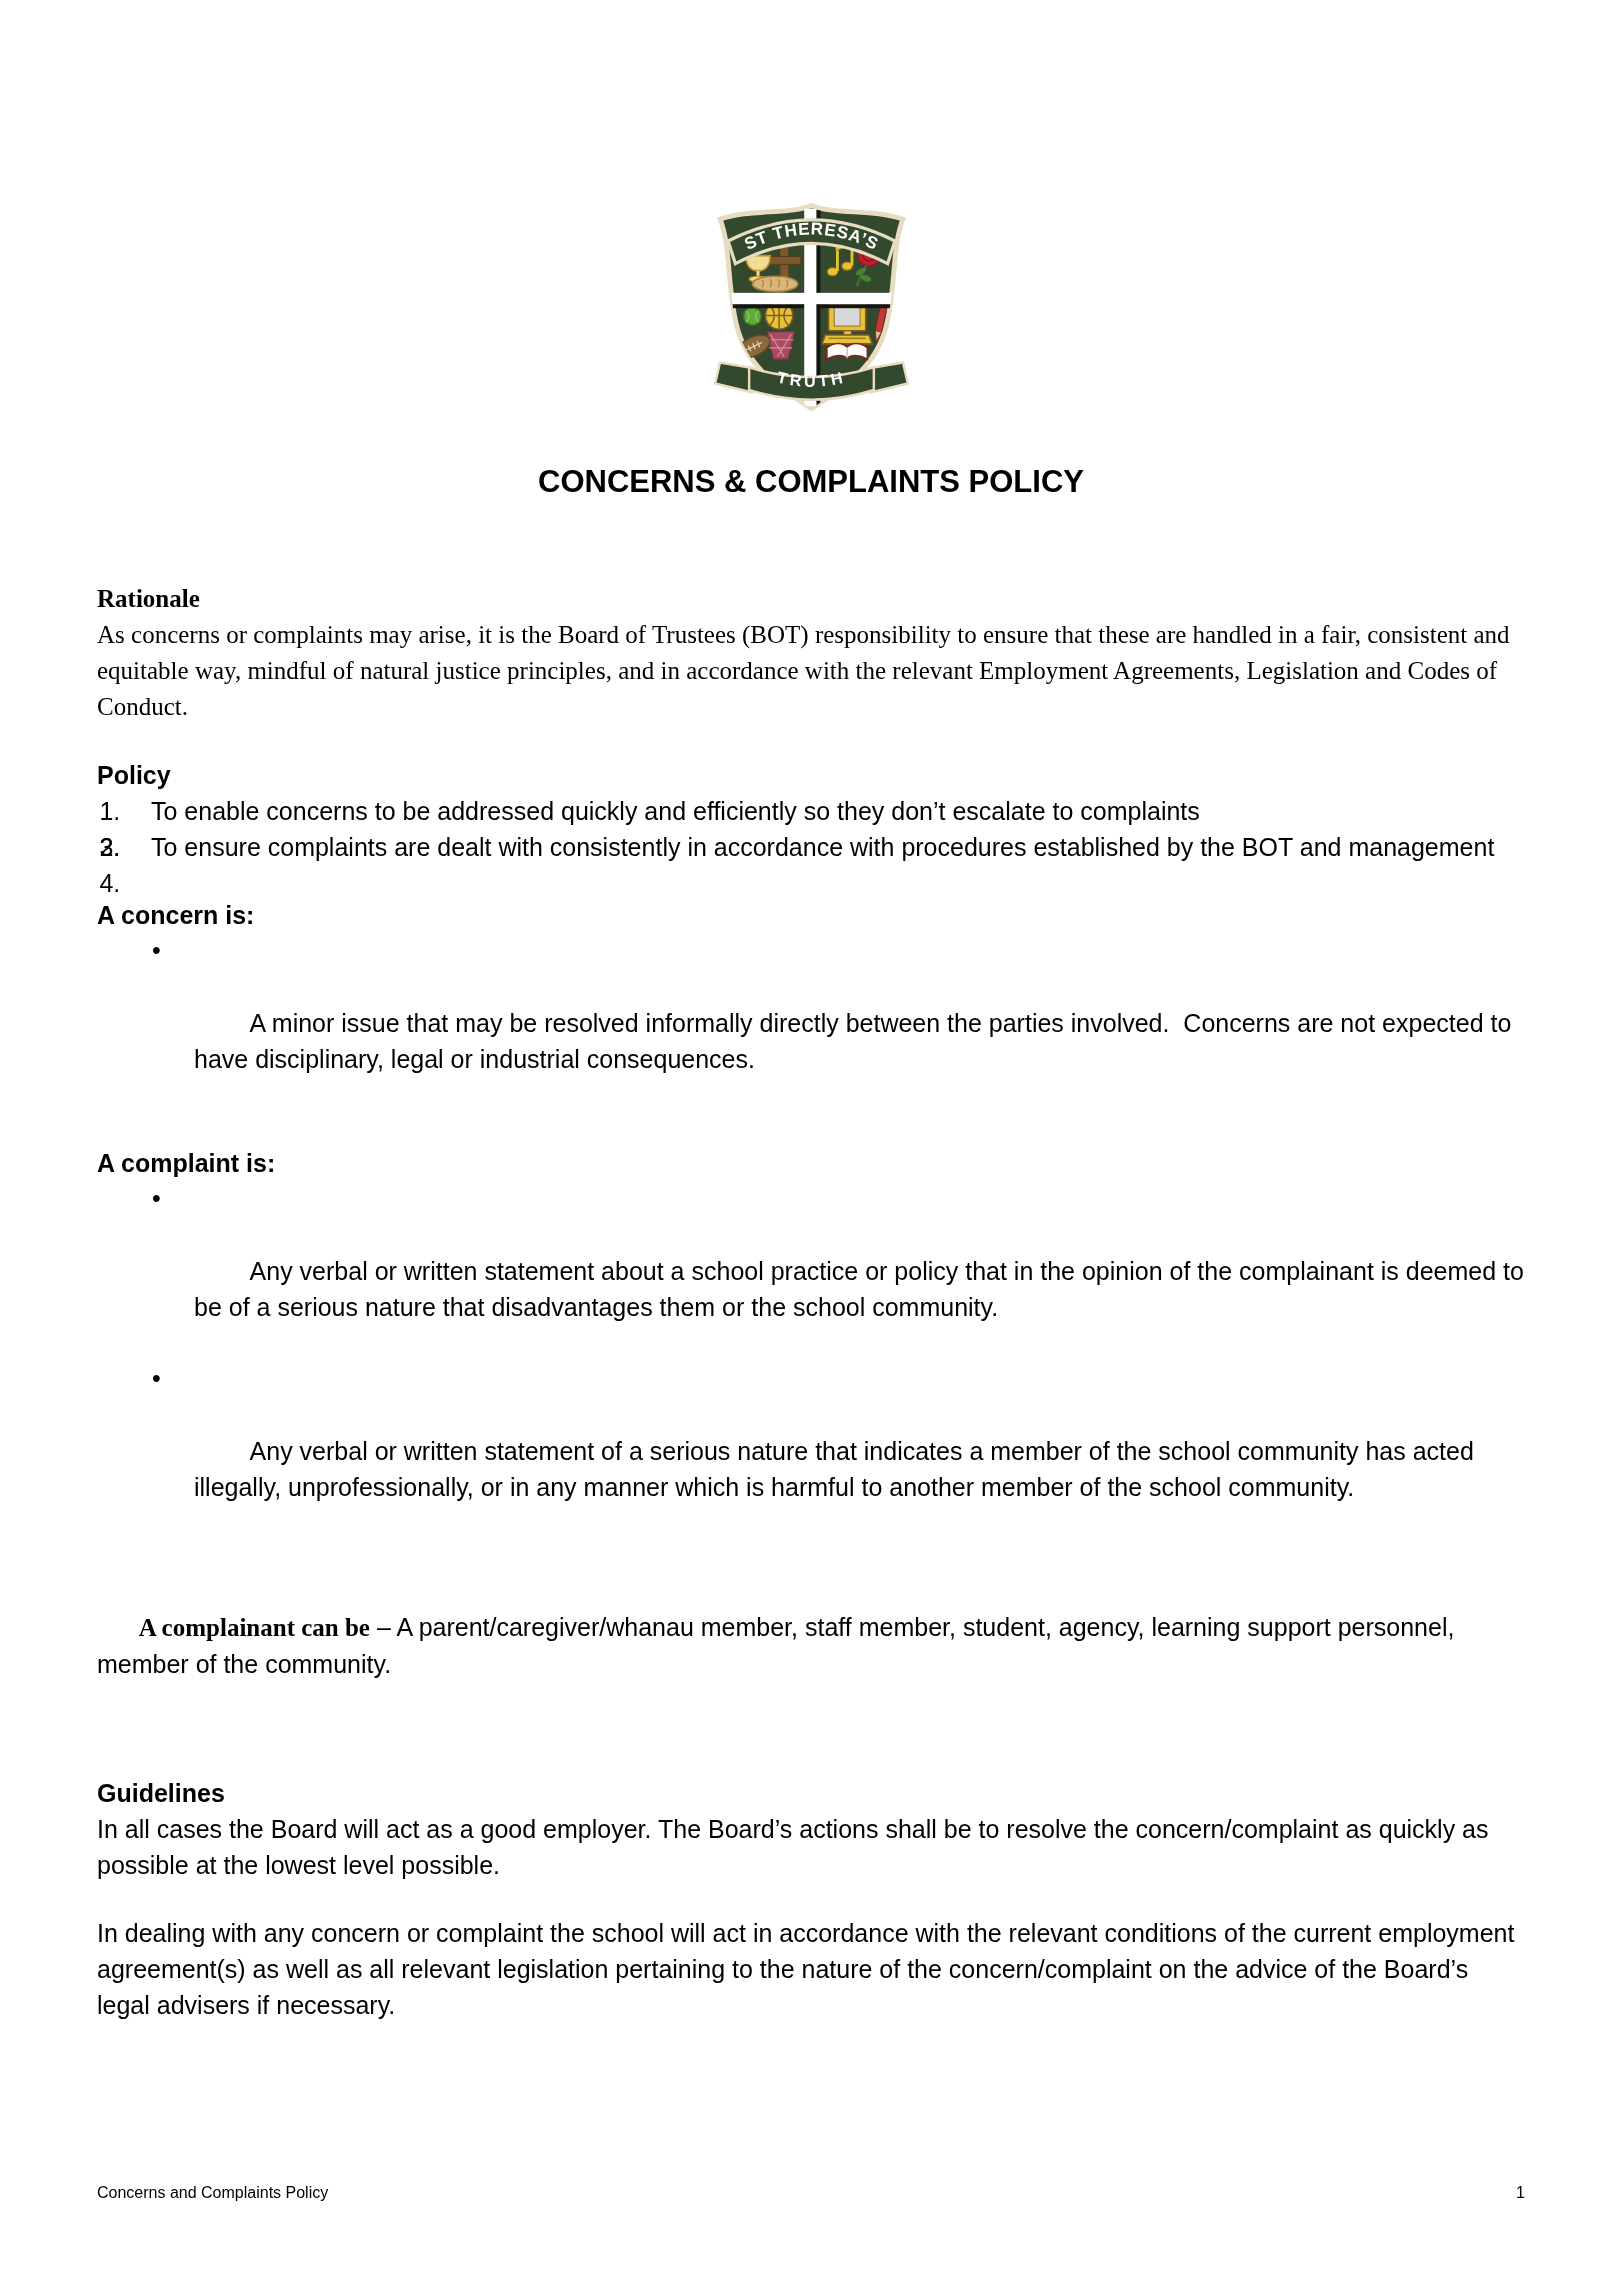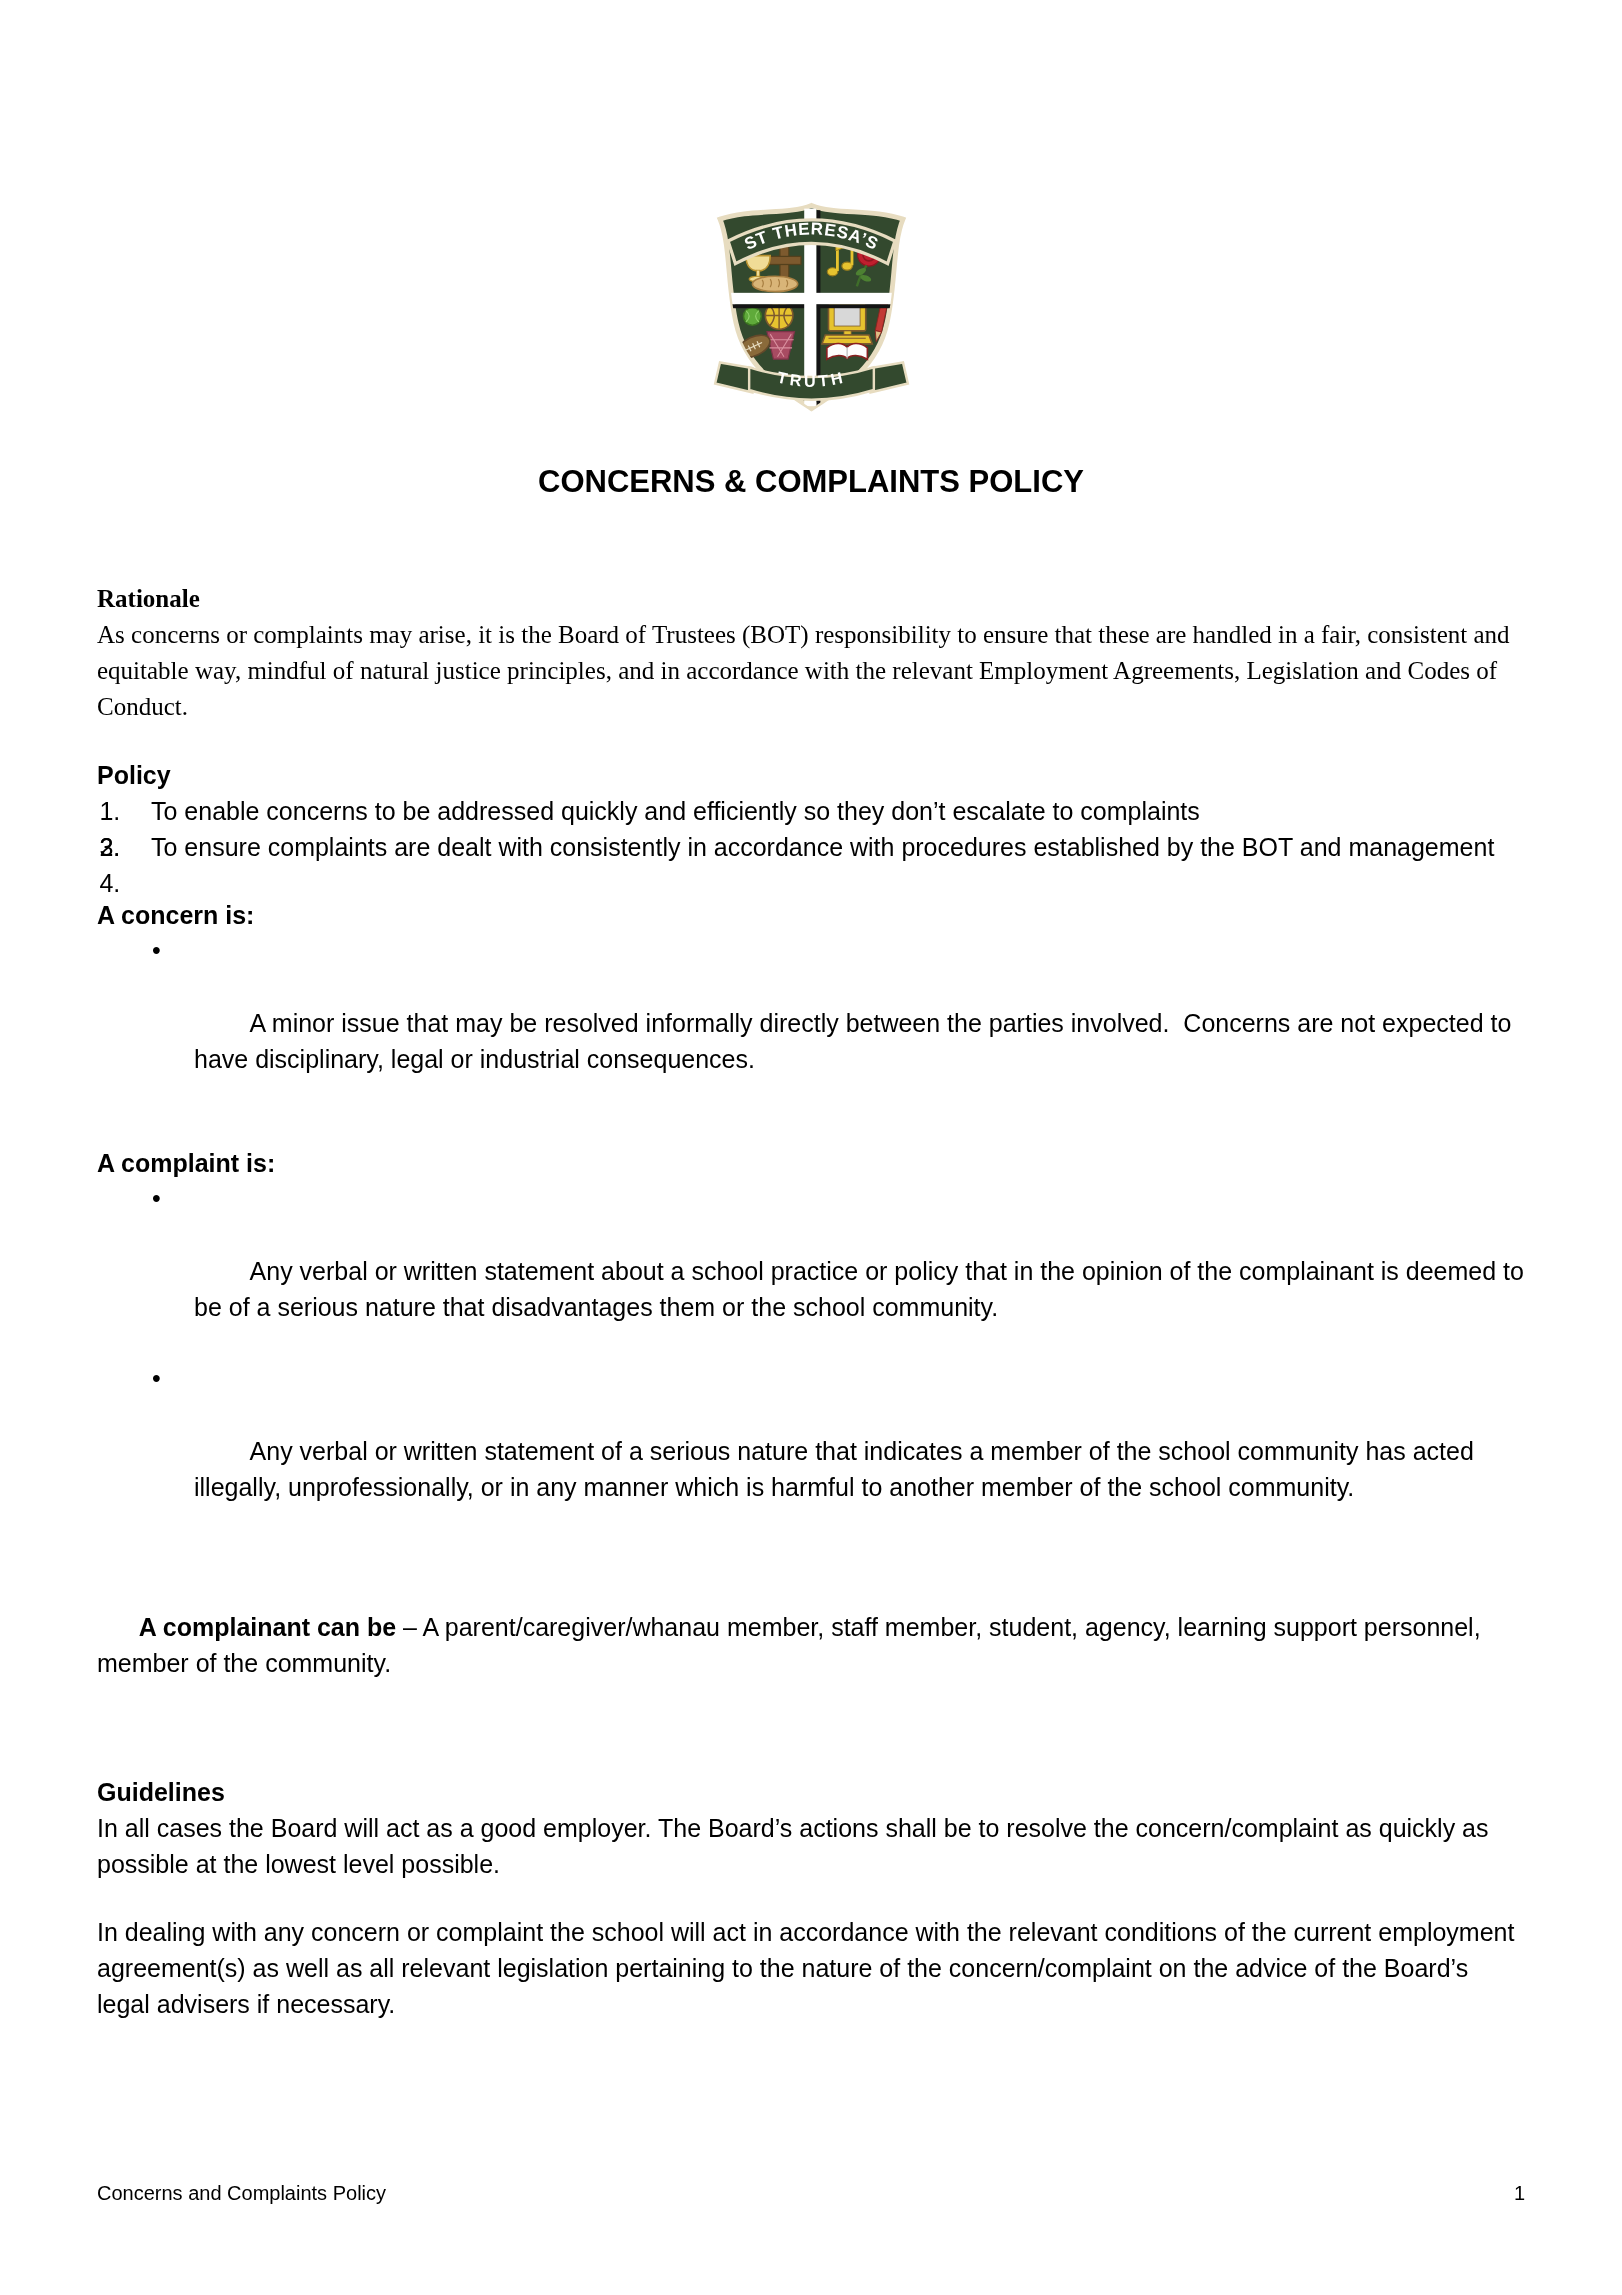--- a/index.html
+++ b/index.html
@@ -26,29 +26,29 @@
     text-align: center;
     font-size: 31px;
     line-height: 41px;
     font-weight: bold;
   }
   .section { margin-top: 32px; }
   .section.first { margin-top: 79px; font-family: Liberation Serif, serif; }
   .section.bigger-gap { margin-top: 57px; }
   .h { font-weight: bold; }
   .para { white-space: pre-wrap; }
-  .b { font-weight: bold; }
+  .b { font-weight: bold; font-family: Liberation Serif, serif; }
   .olist .oitem { position: relative; padding-left: 54px; }
   .olist .onum { position: absolute; left: 2.4px; top: 0; }
   .ulist .bitem { position: relative; padding-left: 97px; white-space: pre-wrap; }
   .ulist .bdot { position: absolute; left: 55px; top: -0.8px; white-space: normal; }
   .footer {
     position: absolute;
     left: 97px; right: 97px; top: 2180px;
-    font-size: 20px; line-height: 26px;
+    font-size: 16px; line-height: 26px;
     display: flex; justify-content: space-between;
   }
 </style>
 </head>
 <body>
 
 <div class="page">
 
   <div class="crest-wrap">
     <svg width="219" height="251" viewBox="0 0 270 310" xmlns="http://www.w3.org/2000/svg" style="font-size:31px">

